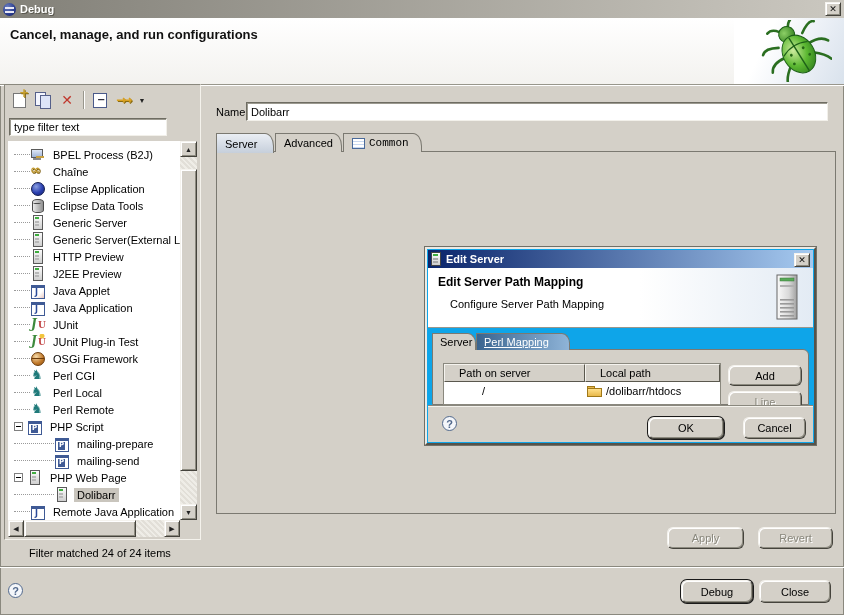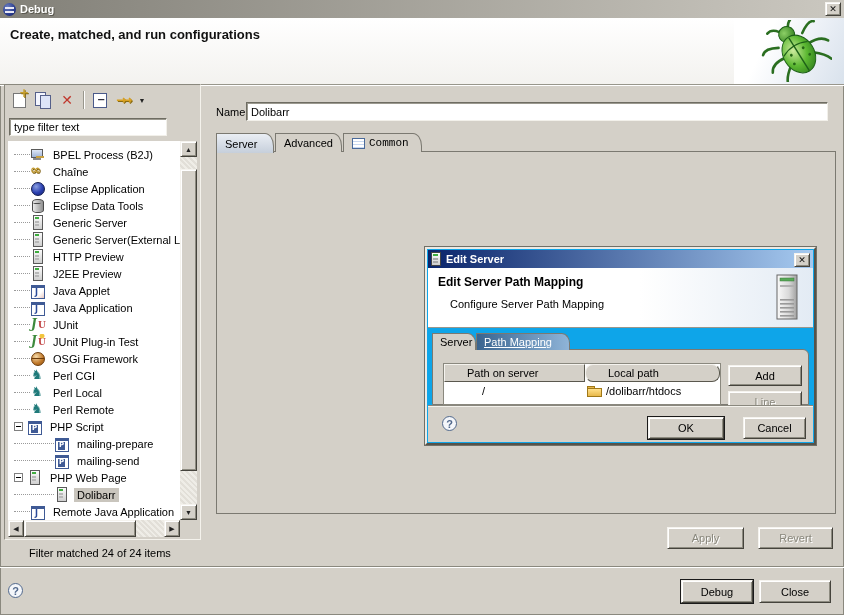--- a/index.html
+++ b/index.html
@@ -2,21 +2,21 @@
 <html><head>
 <meta charset="utf-8">
 <style>
   * { margin:0; padding:0; box-sizing:border-box; }
   html,body { width:844px; height:615px; }
   body { font-family:"Liberation Sans","DejaVu Sans",sans-serif; font-size:11px; color:#000; background:#d4d0c8; }
   #app { position:relative; width:844px; height:615px; overflow:hidden; background:#d4d0c8; box-shadow:inset 0 0 0 1px #8a887e; }
 
   
   .raised { background:#d4d0c8; border:1px solid; border-color:#f5f3ee #45433c #45433c #f5f3ee; box-shadow:inset 1px 1px 0 #fff, inset -1px -1px 0 #8d8b80; }
-  .btn { position:absolute; display:flex; align-items:center; justify-content:center; font-size:11px; cursor:default; }
+  .btn { position:absolute; display:flex; align-items:center; justify-content:center; font-size:11px; cursor:default;border-radius:6px; }
   .btn.focused { box-shadow:0 0 0 1px #1a1a1a, inset 1px 1px 0 #fff, inset -1px -1px 0 #8d8b80; }
   .btn.disabled { color:#8a887d; text-shadow:1px 1px 0 #fff; }
   .sunken { background:#fff; border:1px solid; border-color:#6e6c62 #f2f0ea #f2f0ea #6e6c62; box-shadow:inset 1px 1px 0 #9b998f; }
   input.field { position:absolute; font:11px "Liberation Sans","DejaVu Sans",sans-serif; padding:1px 4px; outline:none; }
   .groupbox { position:absolute; border:1px solid #8d8b80; box-shadow:inset 1px 1px 0 #fff, 1px 1px 0 #fff; }
   .legend { position:absolute; top:-7px; left:8px; background:#d4d0c8; padding:0 4px; }
   .lbl { position:absolute; white-space:nowrap; }
   .combo { position:absolute; background:#fff; border:1px solid; border-color:#6e6c62 #f2f0ea #f2f0ea #6e6c62; box-shadow:inset 1px 1px 0 #9b998f; }
   .combo .val { position:absolute; left:3px; top:2px; right:20px; white-space:nowrap; overflow:hidden; }
   .combo .drop { position:absolute; right:1px; top:1px; bottom:1px; width:17px; display:flex; align-items:center; justify-content:center; font-size:7px; color:#222; }
@@ -126,21 +126,21 @@
   #dlg-close { right:3px; top:3px; }
   #dlg-header { position:absolute; left:1px; top:19px; width:385px; height:60px; background:linear-gradient(90deg,#ffffff 55%,#e3ebf4); border-bottom:1px solid #98968c; }
   #dlg-header h2 { position:absolute; left:10px; top:7px; font-size:12px; font-weight:bold; }
   #dlg-header .sub { position:absolute; left:22px; top:30px; }
   #dlg-tower { position:absolute; right:8px; top:5px; }
   .dtab { position:absolute; top:84px; height:17px; border:1px solid #7b7971; border-bottom:none; border-top-right-radius:8px 10px; display:flex; align-items:center; padding:0 9px 0 7px; background:#d4d0c8; z-index:2; }
   .dtab.active { background:linear-gradient(90deg,#39648f,#8fb4d8); color:#fff; text-decoration:underline; z-index:3; }
   #dfolder { position:absolute; left:5px; top:100px; width:377px; height:56px; border:1px solid #7b7971; border-top-right-radius:6px; background:#d4d0c8; z-index:1; }
   #dtable { position:absolute; left:16px; top:114px; width:278px; height:42px; background:#fff; border:1px solid #8a887e; z-index:2; }
   .thead { display:flex; height:18px; }
-  .th { flex:none; display:flex; align-items:center; padding-left:22px; background:#d4d0c8; border:1px solid; border-color:#f5f3ee #5a584e #5a584e #f5f3ee; }
+  .th { flex:none; display:flex; align-items:center; padding-left:14px; background:#d4d0c8; border:1px solid; border-color:#f5f3ee #5a584e #5a584e #f5f3ee; }
   .trowd { display:flex; height:17px; align-items:center; background:#fff; }
   .td { flex:none; display:flex; align-items:center; overflow:hidden; white-space:nowrap; }
   .folder16 { position:relative; width:15px; height:13px; flex:none; margin:0 4px 0 2px; }
   .folder16::before { content:""; position:absolute; left:0; top:2px; width:6px; height:3px; background:#e8b84a; border:1px solid #a07818; border-bottom:none; }
   .folder16::after { content:""; position:absolute; left:0; top:4px; width:13px; height:7px; background:linear-gradient(#ffe08a,#e8b84a); border:1px solid #a07818; }
   #dlg-add { left:301px; top:116px; width:74px; height:21px; z-index:2; }
   #dlg-edit { left:301px; top:142px; width:74px; height:21px; z-index:2; }
   #dlg-bottom { position:absolute; left:1px; top:156px; width:385px; height:37px; background:#d4d0c8; border-top:1px solid #8a887e; box-shadow:inset 0 1px 0 #f4f2ec; z-index:5; }
   #dlg-ok { left:220px; top:11px; width:76px; height:22px; }
   #dlg-cancel { left:315px; top:11px; width:63px; height:22px; }
@@ -151,21 +151,21 @@
 <div id="app">
 
   <div id="titlebar">
     <span class="ecl"></span>
     <span class="ttl">Debug</span>
     <span id="win-close" class="xbtn raised">✕</span>
   </div>
 
   <div id="header">
     <div class="bugpane"></div>
-    <h1>Create, matched, and run configurations</h1>
+    <h1>Cancel, manage, and run configurations</h1>
     <svg id="bug" width="76" height="62" viewBox="0 0 76 62">
       <defs>
         <radialGradient id="bg1" cx="40%" cy="35%" r="75%">
           <stop offset="0%" stop-color="#cdeb9e"></stop>
             <stop offset="55%" stop-color="#5cb832"></stop>
             <stop offset="100%" stop-color="#2f7d1c"></stop>
         </radialGradient>
         <radialGradient id="bg2" cx="40%" cy="35%" r="75%">
           <stop offset="0%" stop-color="#8ccf66"></stop>
             <stop offset="100%" stop-color="#2f7d1c"></stop>
@@ -417,27 +417,27 @@
         <rect x="11" y="30" width="14" height="1.6" fill="#999"></rect>
         <rect x="11" y="34" width="14" height="1.6" fill="#999"></rect>
         <rect x="11" y="38" width="14" height="1.6" fill="#999"></rect>
         <rect x="11" y="42" width="14" height="1.6" fill="#999"></rect>
       </svg>
     </div>
     <div class="dtab" style="left:5px; width:44px;">
       <span>Server</span>
     </div>
     <div class="dtab active" style="left:49px; width:94px;">
-      <span>Path Mapping</span>
+      <span>Perl Mapping</span>
     </div>
     <div id="dfolder"></div>
     <div id="dtable">
       <div class="thead">
         <div class="th" style="width:141px;">Path on server</div>
-        <div class="th" style="width:135px;border-radius:8px;">Local path</div>
+        <div class="th" style="width:135px;">Local path</div>
       </div>
       <div id="dtable-rows">
           <div class="trowd">
             <div class="td" style="width: 141px; padding-left: 38px;">/</div>
             <div class="td" style="width: 135px;">
               <span class="folder16"></span>
               <span>/dolibarr/htdocs</span>
             </div>
           </div>
         </div>

